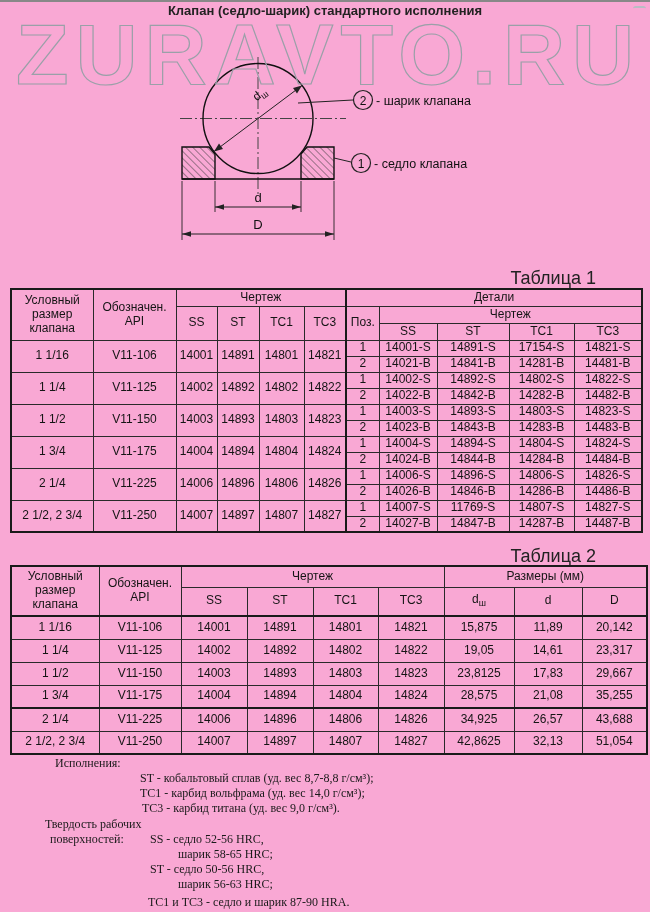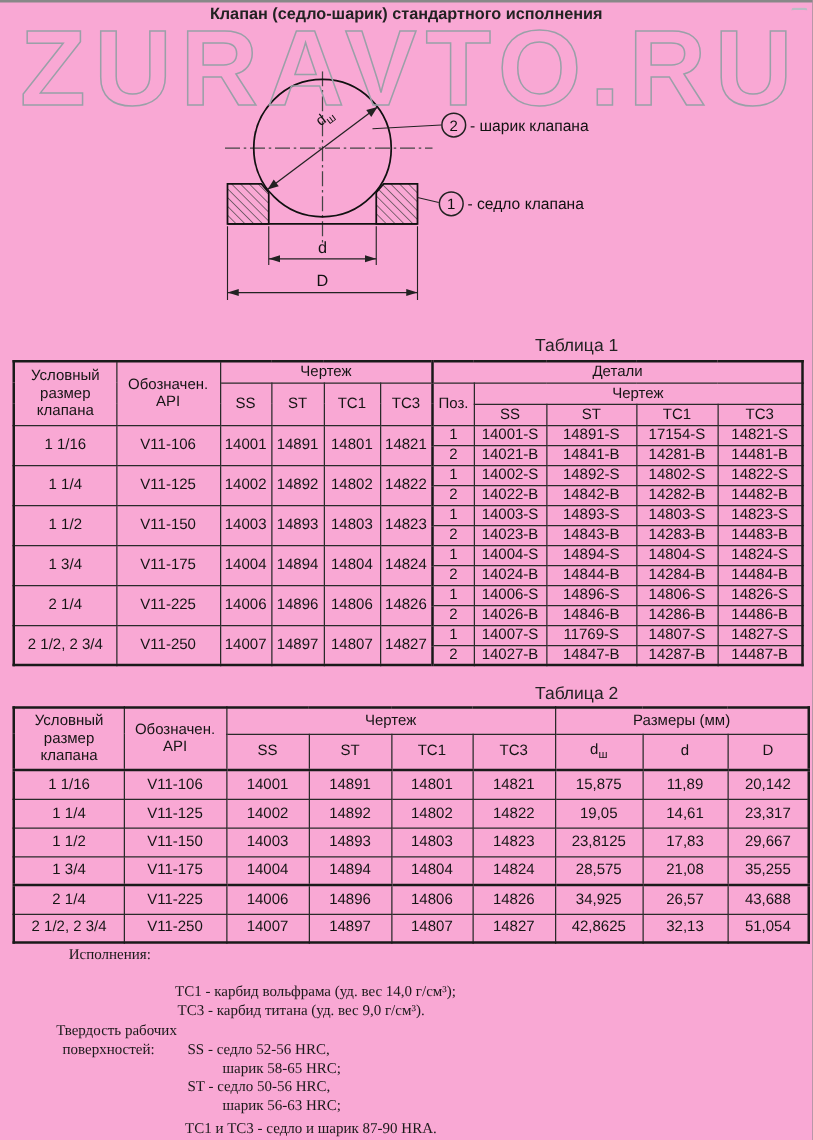--- a/index.html
+++ b/index.html
@@ -19,22 +19,22 @@
   }
   .wm-top { position: absolute; top: 6px; left: 0; pointer-events: none; }
   .wm-bottom { position: absolute; top: 901px; left: 0; pointer-events: none; }
   .artifact {
     position: absolute; top: 4px; left: 633px; width: 13px; height: 5px;
     border-top: 2px solid #b9bcc4; border-radius: 40%/90%;
   }
   .diagram { position: absolute; top: 55px; left: 130px; }
 
   .tbl-caption {
-    position: absolute; width: 130px; left: 428px;
-    font-size: 14px; text-align: left; color: #222;
+    position: absolute; width: 130px; left: 466px;
+    font-size: 18px; text-align: right; color: #222;
   }
   .cap1 { top: 266px; }
   .cap2 { top: 544px; }
 
   table.data {
     position: absolute; left: 10px;
     border-collapse: collapse;
     table-layout: fixed;
     font-size: 12px; color: #151515;
   }
@@ -372,20 +372,21 @@
         <td>14807</td>
         <td>14827</td>
         <td>42,8625</td>
         <td>32,13</td>
         <td>51,054</td>
       </tr>
     </tbody>
   </table>
 
   <div class="note" style="left:55px;  top:754px;">Исполнения:</div>
+  <div class="note" style="left:140px; top:769px;">ST - кобальтовый сплав (уд. вес 8,7-8,8 г/см³);</div>
   <div class="note" style="left:140px; top:784px;">TC1 - карбид вольфрама (уд. вес 14,0 г/см³);</div>
   <div class="note" style="left:142px; top:799px;">TC3 - карбид титана (уд. вес 9,0 г/см³).</div>
 
   <div class="note" style="left:45px;  top:815px;">Твердость рабочих</div>
   <div class="note" style="left:50px;  top:830px;">поверхностей:</div>
   <div class="note" style="left:150px; top:830px;">SS - седло 52-56 HRC,</div>
   <div class="note" style="left:178px; top:845px;">шарик 58-65 HRC;</div>
   <div class="note" style="left:150px; top:860px;">ST -  седло 50-56 HRC,</div>
   <div class="note" style="left:178px; top:875px;">шарик 56-63 HRC;</div>
   <div class="note" style="left:148px; top:893px;">ТС1 и ТС3 - седло и шарик 87-90 HRA.</div>

